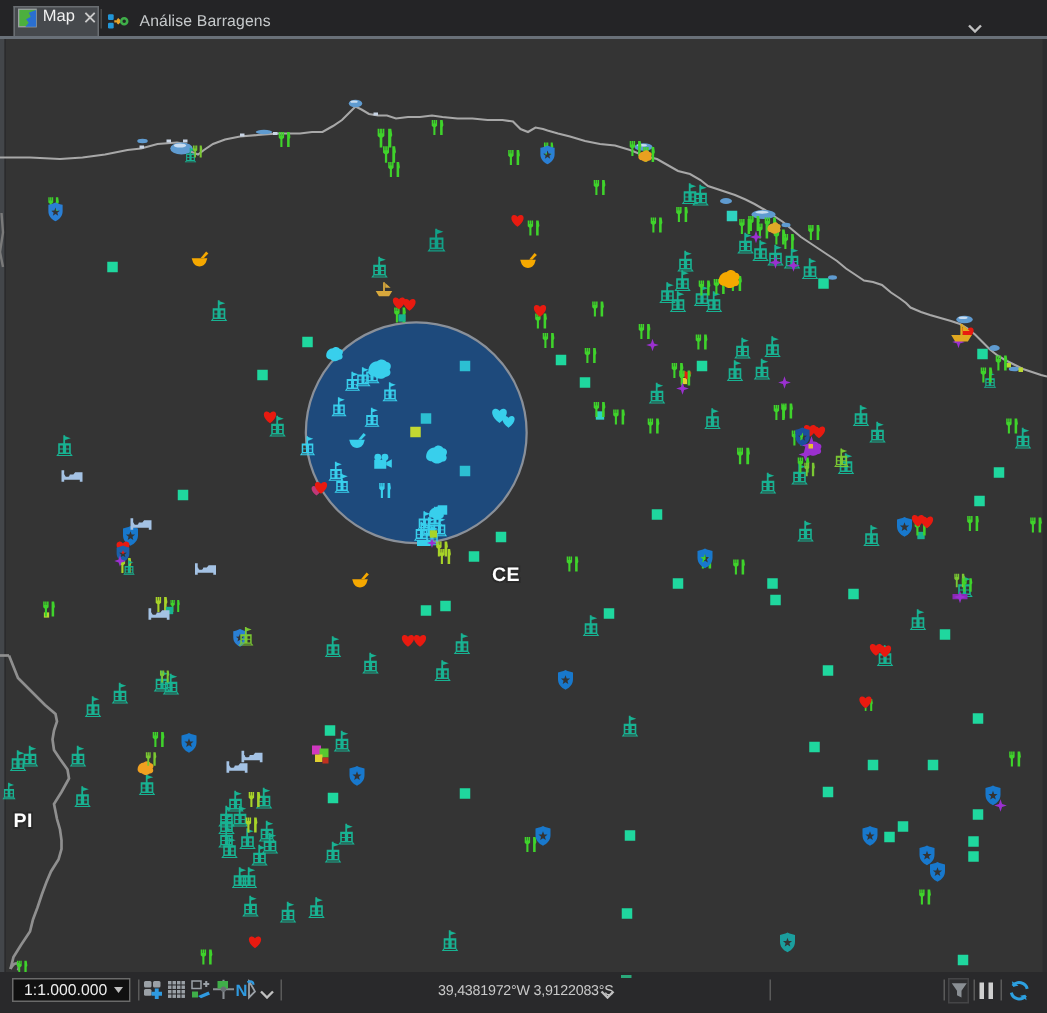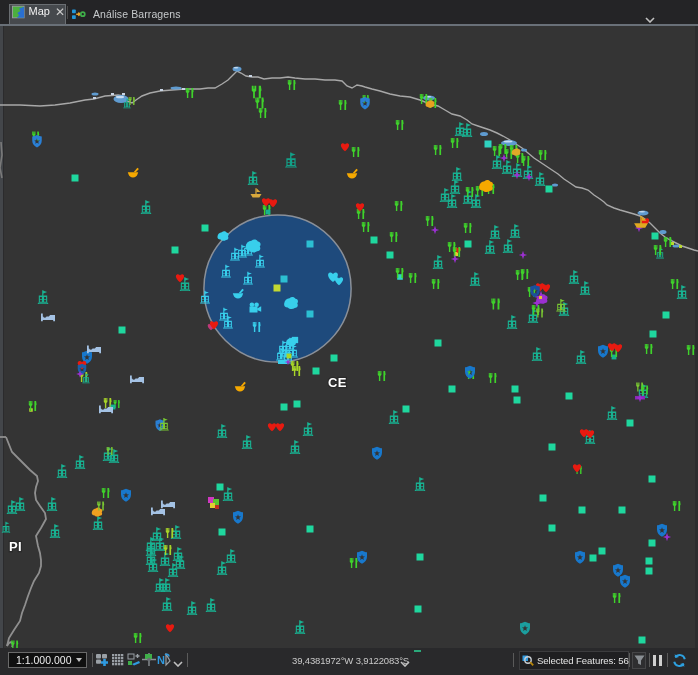--- a/index.html
+++ b/index.html
@@ -477,25 +477,20 @@
   <div class="sb" style="left:173px;top:9px"><svg width="10" height="6" viewBox="0 0 10 6">
           <path d="M1 1 L5 5 L9 1" stroke="#c0c0c0" stroke-width="1.6" fill="none"></path>
         </svg></div>
   <div class="sep" style="left:187px"></div>
   <div class="sb" style="left:292px;top:7px;font-size:9.5px;letter-spacing:-0.15px">39,4381972°W 3,9122083°S</div>
   <div class="sb" style="left:400px;top:9px"><svg width="10" height="6" viewBox="0 0 10 6">
           <path d="M1 1 L5 5 L9 1" stroke="#c0c0c0" stroke-width="1.6" fill="none"></path>
         </svg></div>
   <div style="position:absolute;left:414px;top:2px;width:7px;height:2px;background:#2aa87a"></div>
   <div class="sep" style="left:513px"></div>
-  <div class="selbox"><svg width="12" height="12" viewBox="0 0 12 12">
-          <rect x="0.5" y="0.5" width="5.5" height="5.5" fill="#2f9ae0"></rect>
-          <circle cx="6" cy="5" r="3.2" fill="none" stroke="#c8cdd2" stroke-width="1.4"></circle>
-          <path d="M8.2 7.2 L11.2 10.4" stroke="#b8860b" stroke-width="1.8"></path>
-        </svg>Selected Features: 56</div>
   <div class="sep" style="left:629px"></div>
   <div class="fbox">
         <svg width="11" height="11" viewBox="0 0 11 11">
           <path d="M0.5 0.5 h10 L7 5.5 V10 L4 8.5 V5.5 Z" fill="#8a8f94"></path>
         </svg>
       </div>
   <div class="sep" style="left:649px"></div>
   <div class="pbar" style="left:653px"></div>
   <div class="pbar" style="left:659px"></div>
   <div class="sep" style="left:667px"></div>

